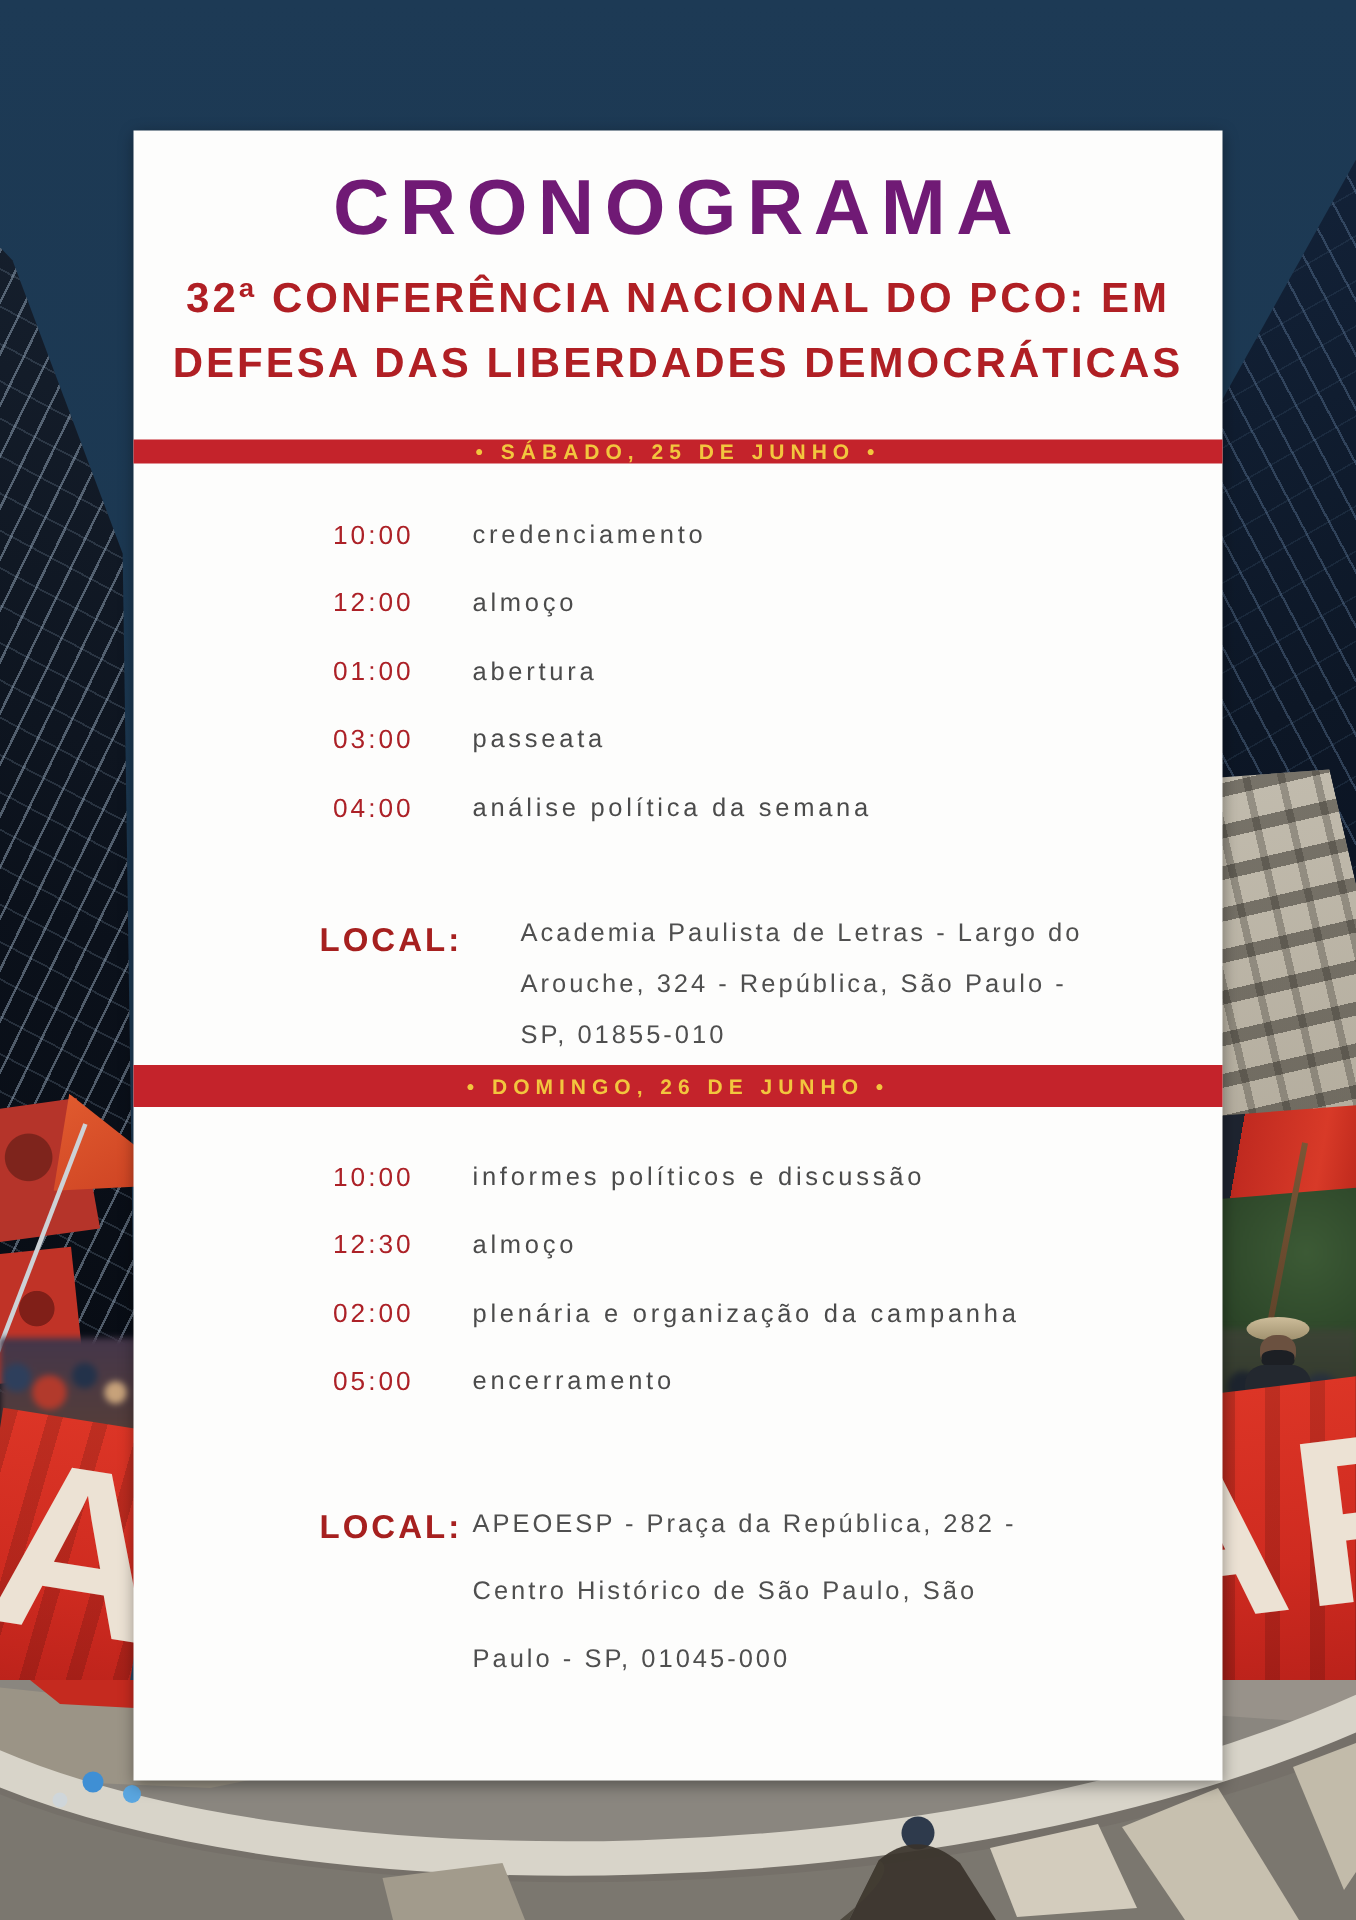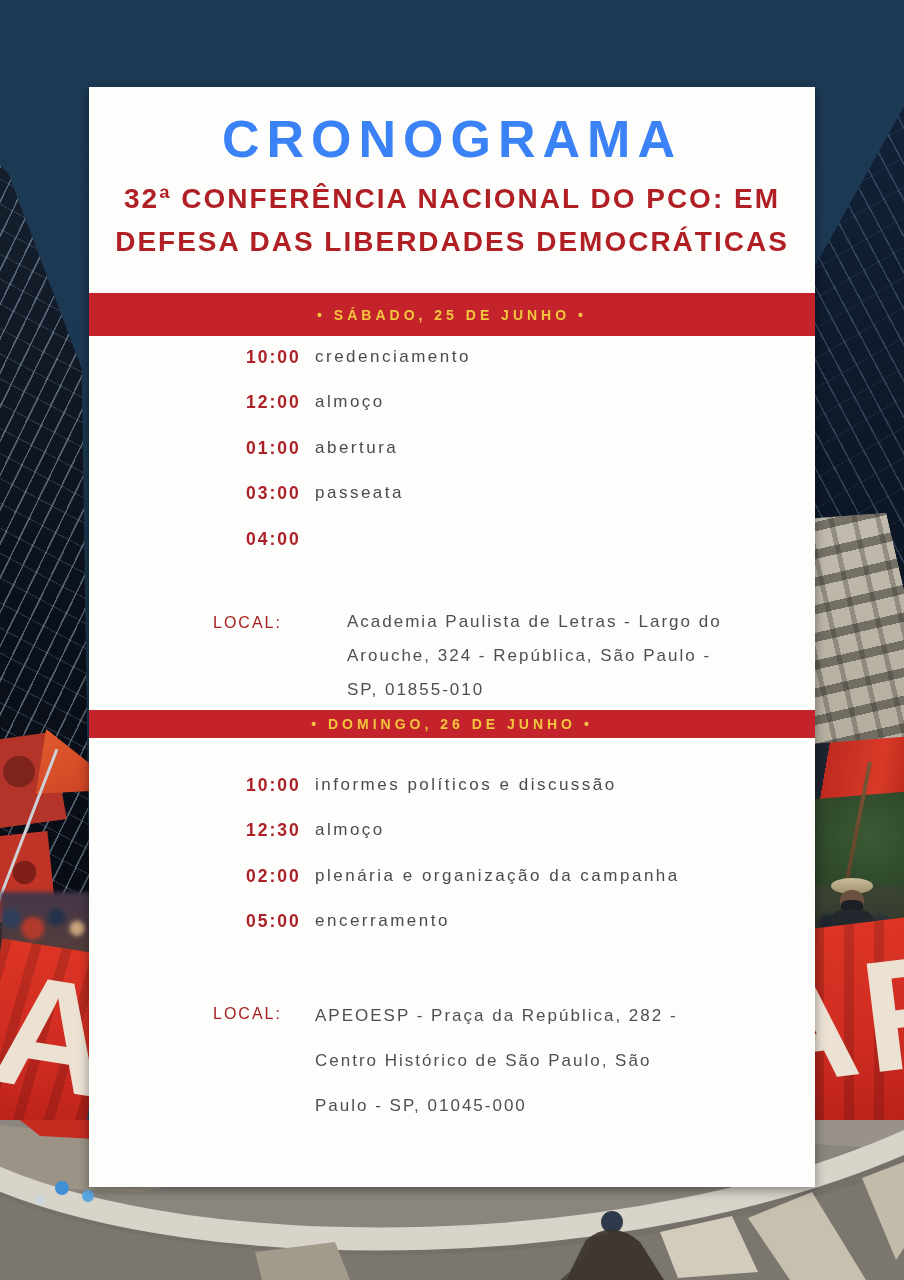--- a/index.html
+++ b/index.html
@@ -93,41 +93,41 @@
     letter-spacing:6px;font-family:"Liberation Sans",sans-serif;}
   .bigbanner.left .letters{left:8px;}
   .bigbanner.right .letters{left:-52px;top:16px;}
   .street-svg{position:absolute;left:0;bottom:0;width:904px;height:160px;z-index:7;}
   
   .card{
     position:absolute;left:89px;top:87px;width:726px;height:1100px;z-index:10;
     background:#fdfdfc;box-shadow:0 3px 10px rgba(0,0,0,.4);
   }
   .title{position:absolute;top:26px;left:0;width:100%;text-align:center;
-    font-size:52px;font-weight:bold;letter-spacing:7px;color:#3b82f6;line-height:52px;}
+    font-size:52px;font-weight:bold;letter-spacing:7px;color:#701a75;line-height:52px;}
   .subtitle{position:absolute;top:90px;left:0;width:100%;text-align:center;
     font-size:28px;font-weight:bold;letter-spacing:2px;color:#b01f24;line-height:43px;}
-  .day-banner{position:absolute;left:0;right:0;height:43px;background:#c4232b;
+  .day-banner{position:absolute;left:0;right:0;height:16px;background:#c4232b;
     display:flex;align-items:center;justify-content:center;
     font-size:14px;font-weight:bold;letter-spacing:4px;color:#f2c63e;}
   .day-banner.b1{top:206px;}
   .day-banner.b2{top:623px;height:28px;}
   .rows{position:absolute;left:0;width:100%;}
   .rows.r1{top:247px;}
   .rows.r2{top:675px;}
   .row{position:relative;height:45.5px;}
   .row .time{position:absolute;left:133px;top:50%;transform:translateY(-50%);
-    font-size:17.5px;font-weight:bold;letter-spacing:2px;color:#ac2127;margin-left:24px;}
+    font-size:17.5px;font-weight:normal;letter-spacing:2px;color:#ac2127;}
   .row .event{position:absolute;left:226px;top:50%;transform:translateY(-50%);
     font-size:17px;letter-spacing:2.5px;color:#4b4b4b;}
   .local{position:absolute;left:0;width:100%;}
   .local.l1{top:518px;}
   .local.l2{top:906px;}
   .local .label{position:absolute;left:124px;top:9px;
-    font-size:16px;font-weight:normal;letter-spacing:2px;color:#a6201f;}
+    font-size:22px;font-weight:bold;letter-spacing:2px;color:#a6201f;}
   .local.l2 .label{top:12px;}
   .local .addr{position:absolute;left:226px;top:0;width:470px;
     font-size:17px;letter-spacing:2px;color:#4f4f4f;}
   .local.l1 .addr .line{line-height:34px;margin-left:32px;}
   .local.l2 .addr .line{line-height:45px;}
 </style>
 </head>
 <body>
 
 <div class="stage">
@@ -198,20 +198,21 @@
       <div class="row">
         <span class="time">01:00</span>
         <span class="event">abertura</span>
       </div>
       <div class="row">
         <span class="time">03:00</span>
         <span class="event">passeata</span>
       </div>
       <div class="row">
         <span class="time">04:00</span>
+        <span class="event">análise política da semana</span>
       </div>
     </div>
 
     <div class="local l1">
       <span class="label">LOCAL:</span>
       <div class="addr">
         <div class="line">Academia Paulista de Letras - Largo do</div>
         <div class="line">Arouche, 324 - República, São Paulo -</div>
         <div class="line">SP, 01855-010</div>
       </div>

